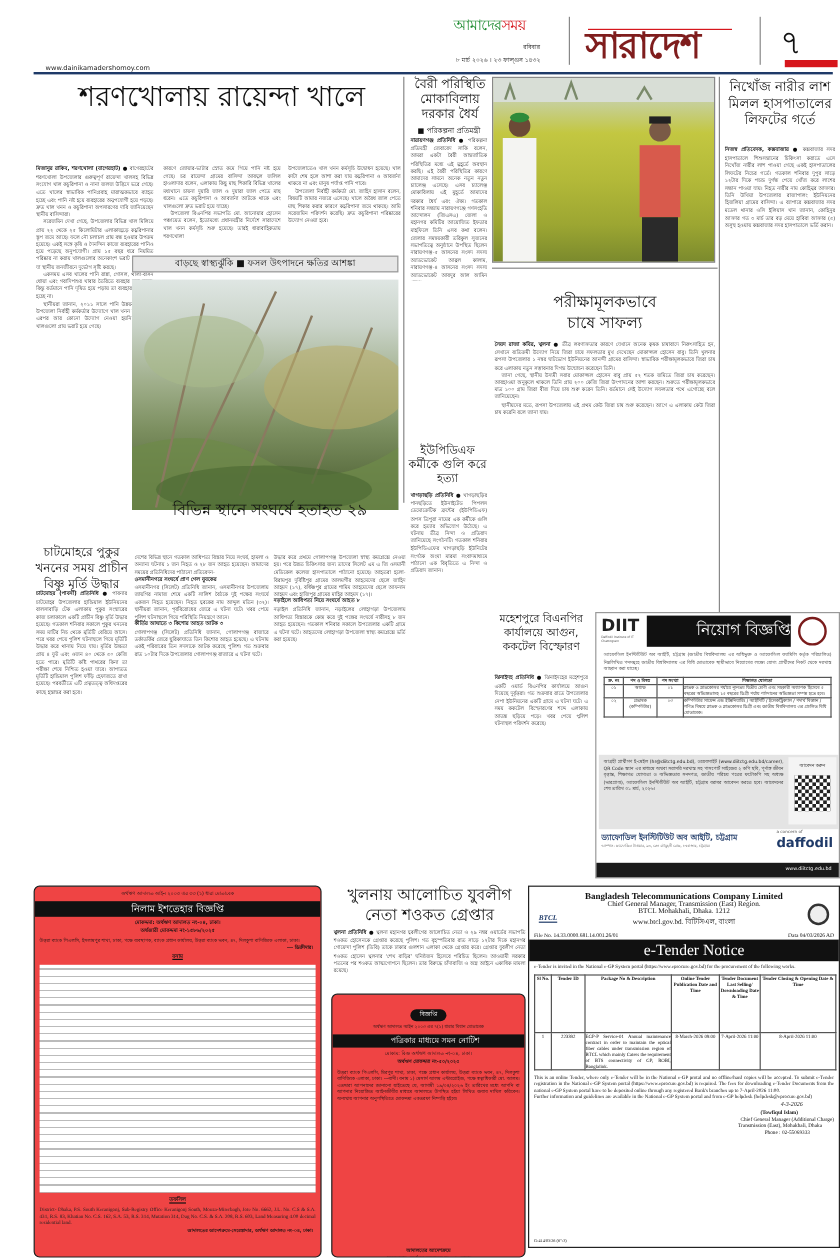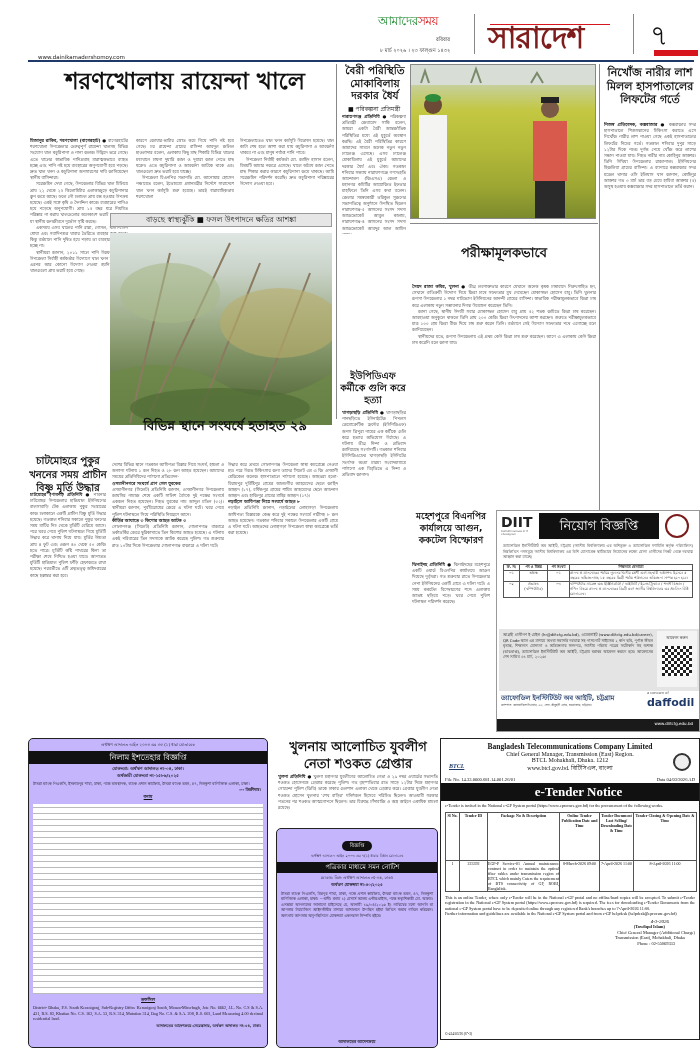--- a/index.html
+++ b/index.html
@@ -3,21 +3,21 @@
 <meta charset="utf-8">
 <style>
   * { box-sizing: border-box; margin: 0; padding: 0; }
   html, body { width: 700px; height: 1050px; background: #ffffff; overflow: hidden; }
   body { font-family: "DejaVu Sans", sans-serif; color: #111; position: relative; }
 
   .abs { position: absolute; }
   .txt { font-size: 4.2px; line-height: 6.2px; color: #333; text-align: justify; overflow: hidden; }
   .txt p { text-indent: 6px; }
   .byline { font-weight: bold; color: #111; font-size: 4.4px; }
-  .hl { font-family: "DejaVu Sans", sans-serif; text-align: center; color: #111; font-weight: bold; }
+  .hl { font-family: "DejaVu Sans", sans-serif; text-align: center; color: #111; font-weight: normal; }
   .vline { position: absolute; width: 1px; background: #888; }
   .hline { position: absolute; height: 1px; background: #888; }
 
   
   #site-url { left: 38px; top: 54px; font-size: 5.5px; color: #222; }
   #masthead-rule { left: 28px; top: 60px; width: 666px; height: 2px; background: #1f3a68; }
   #logo { left: 378px; top: 12px; font-size: 12px; font-weight: normal; letter-spacing: -0.5px; }
   #logo .g { color: #1b8a2e; } #logo .r { color: #d6161c; }
   #day { left: 436px; top: 36px; font-size: 5px; color: #222; }
   #date { left: 380px; top: 47px; font-size: 5px; color: #222; }
@@ -36,21 +36,21 @@
   #canal-photo { left: 110px; top: 233px; width: 222px; height: 192px;
     background: linear-gradient(180deg, #dfe6e3 0%, #c9d3c8 20%, #9fae8a 45%, #7c8f60 65%, #5d7042 85%, #486034 100%); }
   #field-photo { left: 338px; top: 64px; width: 260px; height: 155px; border: 1px solid #888;
     background: linear-gradient(180deg, #d4dbd2 0%, #c6cf97 14%, #c3c741 30%, #b3b939 55%, #9ca632 80%, #7b8a2d 100%); }
 
   
   #kicker-bar { left: 110px; top: 213px; width: 222px; height: 14px; background: #e6e6e6; border: 1px solid #999;
     font-size: 7.5px; line-height: 12px; text-align: center; color: #111; }
 
   
-  .ad { position: absolute; border: 1.2px solid #222; border-radius: 5px; background: #c4b5fd; overflow: hidden; }
+  .ad { position: absolute; border: 1.2px solid #222; border-radius: 5px; background: #ef4444; overflow: hidden; }
   .ad-black { background: #111; color: #fff; text-align: center; }
   table { border-collapse: collapse; }
   td, th { border: 0.7px solid #555; vertical-align: top; }
 </style>
 </head>
 <body>
 
 <div class="abs" id="site-url">www.dainikamadershomoy.com</div>
 <div class="abs" id="masthead-rule"></div>
 <div class="abs" id="logo"><span class="g">আমাদের</span><span class="r">সময়</span></div>
@@ -117,20 +117,21 @@
 <div class="vline" style="left:599px; top:64px; height:455px;"></div>
 <div class="abs hl" style="left:602px; top:66px; width:96px; font-size:11px; line-height:13.5px;">নিখোঁজ নারীর লাশ মিলল হাসপাতালের লিফটের গর্তে</div>
 <div class="abs txt" style="left:604px; top:122px; width:92px; height:395px;">
   <span class="byline">নিজস্ব প্রতিবেদক, কক্সবাজার ●</span>
   <span>কক্সবাজার সদর হাসপাতালে শিশুসন্তানের চিকিৎসা করাতে এসে নিখোঁজ নারীর লাশ পাওয়া গেছে একই হাসপাতালের লিফটের নিচের গর্তে। গতকাল শনিবার দুপুর সাড়ে ১২টার দিকে পচন্ড দুর্গন্ধ পেয়ে খোঁজ করে লাশের সন্ধান পাওয়া যায়। নিহত নারীর নাম কোহিনুর আক্তার। তিনি উখিয়া উপজেলার রাজাপালং ইউনিয়নের হিজলিয়া গ্রামের বাসিন্দা। এ ব্যাপারে কক্সবাজার সদর মডেল থানার ওসি ইলিয়াস খান জানান, কোহিনুর আক্তার গত ৩ মার্চ তার বড় মেয়ে হাবিবা আক্তার (৫) অসুস্থ হওয়ায় কক্সবাজার সদর হাসপাতালে ভর্তি করান।</span>
 </div>
 
 <div class="hline" style="left:410px; top:223px; width:188px;"></div>
 <div class="abs hl" style="left:410px; top:228px; width:188px; font-size:13px; line-height:17px;margin-top:16px;">
   <div>পরীক্ষামূলকভাবে</div>
+  <div>চাষে সাফল্য</div>
 </div>
 <div class="abs txt" style="left:412px; top:284px; width:184px; height:222px;">
   <span class="byline">সৈয়দ রাজা কবির, খুলনা ●</span>
   <span>তীব্র লবণাক্ততার কারণে যেখানে অনেক কৃষক চাষাবাদে নিরুৎসাহিত হন, সেখানে ব্যতিক্রমী উদ্যোগ নিয়ে জিরা চাষে সফলতার মুখ দেখেছেন মোকাজ্জল হোসেন বাবু। তিনি খুলনার রূপসা উপজেলার ১ নম্বর ঘাটভোগ ইউনিয়নের আনন্দী গ্রামের বাসিন্দা। স্বাভাবিক পরীক্ষামূলকভাবে জিরা চাষ করে এলাকায় নতুন সম্ভাবনার দিগন্ত উন্মোচন করেছেন তিনি।</span>
   <p>জানা গেছে, স্থানীয় উদ্যমী সবার মোকাজ্জল হোসেন বাবু প্রায় ৫২ শতক জমিতে জিরা চাষ করেছেন। আবহাওয়া অনুকূলে থাকলে তিনি প্রায় ২০০ কেজি জিরা উৎপাদনের আশা করছেন। শুরুতে পরীক্ষামূলকভাবে মাত্র ১০০ গ্রাম জিরা বীজ দিয়ে চাষ শুরু করেন তিনি। বর্তমানে সেই উদ্যোগ সফলতার পথে এগোচ্ছে বলে জানিয়েছেন।</p>
   <p>স্থানীয়দের মতে, রূপসা উপজেলায় এই প্রথম কেউ জিরা চাষ শুরু করেছেন। আগে এ এলাকায় কেউ জিরা চাষ করেনি বলে জানা যায়।</p>
 </div>
 
 <div class="abs hl" style="left:340px; top:370px; width:66px; font-size:9.5px; line-height:12px;">ইউপিডিএফ কর্মীকে গুলি করে হত্যা</div>
 <div class="abs txt" style="left:342px; top:410px; width:64px; height:270px;">
@@ -162,21 +163,21 @@
 <div class="abs txt" style="left:412px; top:562px; width:78px; height:170px;">
   <span class="byline">ঝিনাইদহ প্রতিনিধি ●</span>
   <span>ঝিনাইদহের মহেশপুরে একটি ওয়ার্ড বিএনপির কার্যালয়ে আগুন দিয়েছে দুর্বৃত্তরা। গত শুক্রবার রাতে উপজেলার নেপা ইউনিয়নের একটি গ্রামে এ ঘটনা ঘটে। এ সময় ককটেল বিস্ফোরণের শব্দে এলাকায় আতঙ্ক ছড়িয়ে পড়ে। খবর পেয়ে পুলিশ ঘটনাস্থল পরিদর্শন করেছে।</span>
 </div>
 
 <div class="abs" style="left:496px; top:510px; width:204px; height:222px; border:1px solid #999; background:#fff;">
   <div class="abs" style="left:4px; top:4px; width:36px; height:22px;">
     <div style="font-size:14px; font-weight:bold; color:#222; line-height:15px;">DIIT</div>
     <div style="font-size:2.5px; color:#555;">Daffodil Institute of IT Chattogram</div>
   </div>
-  <div class="abs ad-black" style="left:42px; top:2px; width:120px; height:26px; font-size:13px; line-height:26px;">নিয়োগ বিজ্ঞপ্তি</div>
+  <div class="abs ad-black" style="left:42px; top:2px; width:120px; height:26px; font-size:13px; line-height:26px;text-align:right;">নিয়োগ বিজ্ঞপ্তি</div>
   <div class="abs" style="left:168px; top:3px; width:24px; height:24px; border-radius:50%; border:2px solid #7a1c1c;"></div>
   <div class="abs txt" style="left:6px; top:32px; width:190px; height:20px; font-size:3.8px; line-height:5.5px;">ড্যাফোডিল ইনস্টিটিউট অব আইটি, চট্টগ্রাম (জাতীয় বিশ্ববিদ্যালয় এর অধিভুক্ত ও ড্যাফোডিল ফ্যামিলি কর্তৃক পরিচালিত) নিম্নলিখিত পদসমূহে জাতীয় বিশ্ববিদ্যালয় এর বিধি মোতাবেক স্থায়ীভাবে নিয়োগের লক্ষ্যে যোগ্য প্রার্থীদের নিকট থেকে দরখাস্ত আহ্বান করা যাচ্ছে।</div>
   <table class="abs" style="left:6px; top:53px; width:190px; font-size:3.6px; line-height:5px;">
     <tbody>
         <tr>
       <th style="width:16px;">ক্র. নং</th>
       <th style="width:28px;">পদ ও বিষয়</th>
       <th style="width:22px;">পদ সংখ্যা</th>
       <th>শিক্ষাগত যোগ্যতা</th>
     </tr>
@@ -245,21 +246,21 @@
   <div style="text-align:center; font-size:7.5px; font-weight:bold; margin-top:3px;">Bangladesh Telecommunications Company Limited</div>
   <div style="text-align:center; font-size:6px;">Chief General Manager, Transmission (East) Region.</div>
   <div style="text-align:center; font-size:6px;">BTCL Mohakhali, Dhaka. 1212</div>
   <div style="text-align:center; font-size:6px;">www.btcl.gov.bd. বিটিসিএল, বাংলা</div>
   <div class="abs" style="left:8px; top:24px; font-size:6px; font-weight:bold; font-style:italic; color:#1f3a68; text-decoration:underline;">BTCL</div>
   <div class="abs" style="left:232px; top:14px; width:18px; height:18px; border-radius:50%; border:2px solid #333; background:#eee;"></div>
   <div style="display:flex; justify-content:space-between; font-size:4.6px; padding:3px 4px 1px;">
     <span>File No. 14.33.0000.681.14.001.26/01</span>
     <span>Data 04/03/2026 AD</span>
   </div>
-  <div class="ad-black" style="font-size:13px; line-height:18px; font-weight:bold;padding-left:17px;">e-Tender Notice</div>
+  <div class="ad-black" style="font-size:13px; line-height:18px; font-weight:normal;padding-left:17px;">e-Tender Notice</div>
   <div class="txt" style="padding:2px 4px; font-size:4.2px; line-height:5.6px; color:#111; font-family:'Liberation Serif', serif;">e-Tender is invited in the National e-GP System portal (https://www.eprocure.gov.bd) for the procurement of the following works.</div>
   <table style="margin:1px 4px; width:252px; font-size:4px; line-height:5px;">
     <tbody>
         <tr>
       <th style="width:14px;">Sl No.</th>
       <th style="width:28px;">Tender ID</th>
       <th style="width:72px;">Package No &amp; Description</th>
       <th style="width:40px; height:48px;">Online Tender Publication Date and Time</th>
       <th style="width:34px;">Tender Document Last Selling/ Downloading Date &amp; Time</th>
       <th>Tender Closing &amp; Opening Date &amp; Time</th>

